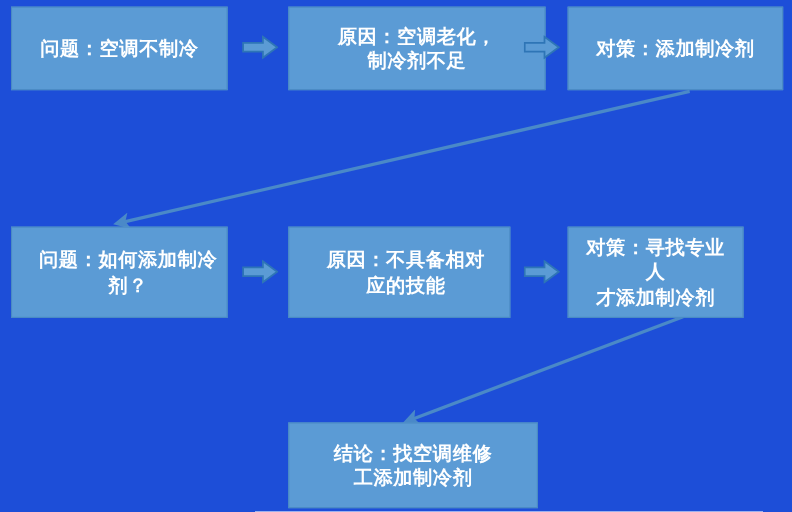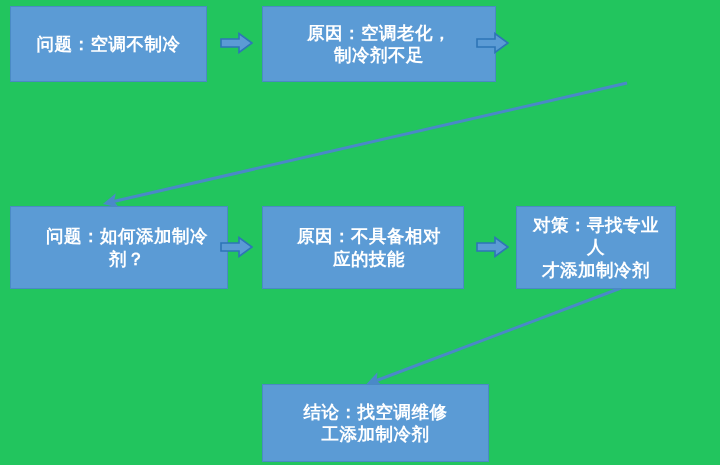--- a/index.html
+++ b/index.html
@@ -10,21 +10,21 @@
   body {
     width: 720px;
     height: 465px;
     font-family: "Liberation Sans", "DejaVu Sans", sans-serif;
   }
   #canvas {
     position: relative;
     width: 720px;
     height: 465px;
     overflow: hidden;
-    background: #22c55e;
+    background: #1d4ed8;
   }
   .node {
     position: absolute;
     box-sizing: border-box;
     background: #5B9BD5;
     border: 1px solid #4A8AC4;
     color: #FFFFFF;
     font-weight: bold;
     font-size: 17.5px;
     line-height: 1.28;
@@ -77,22 +77,23 @@
 
   <div class="node" style="left:262px; top:6px; width:234px; height:76px;">原因：空调老化，
 制冷剂不足</div>
 
   <div class="arrow-shape" style="left:476px; top:32px; width:33px; height:22px;">
     <svg width="33" height="22" viewBox="0 0 33 22" xmlns="http://www.w3.org/2000/svg">
       <path d="M1,7 L19,7 L19,1.5 L32,11 L19,20.5 L19,15 L1,15 Z" fill="#5B9BD5" stroke="#2E75B6" stroke-width="1.6" stroke-linejoin="miter"></path>
     </svg>
   </div>
 
+  <div class="node" style="left:516px; top:6px; width:196px; height:76px;">对策：添加制冷剂</div>
 
-  <div class="node" style="left:10px; top:206px; width:218px; height:83px;padding-left:24px;">问题：如何添加制冷
+  <div class="node" style="left:10px; top:206px; width:197px; height:83px;padding-left:24px;">问题：如何添加制冷
 剂？</div>
 
   <div class="arrow-shape" style="left:220px; top:236px; width:33px; height:22px;">
     <svg width="33" height="22" viewBox="0 0 33 22" xmlns="http://www.w3.org/2000/svg">
       <path d="M1,7 L19,7 L19,1.5 L32,11 L19,20.5 L19,15 L1,15 Z" fill="#5B9BD5" stroke="#2E75B6" stroke-width="1.6" stroke-linejoin="miter"></path>
     </svg>
   </div>
 
   <div class="node" style="left:262px; top:206px; width:202px; height:83px;padding-left:20px;">原因：不具备相对
 应的技能</div>

